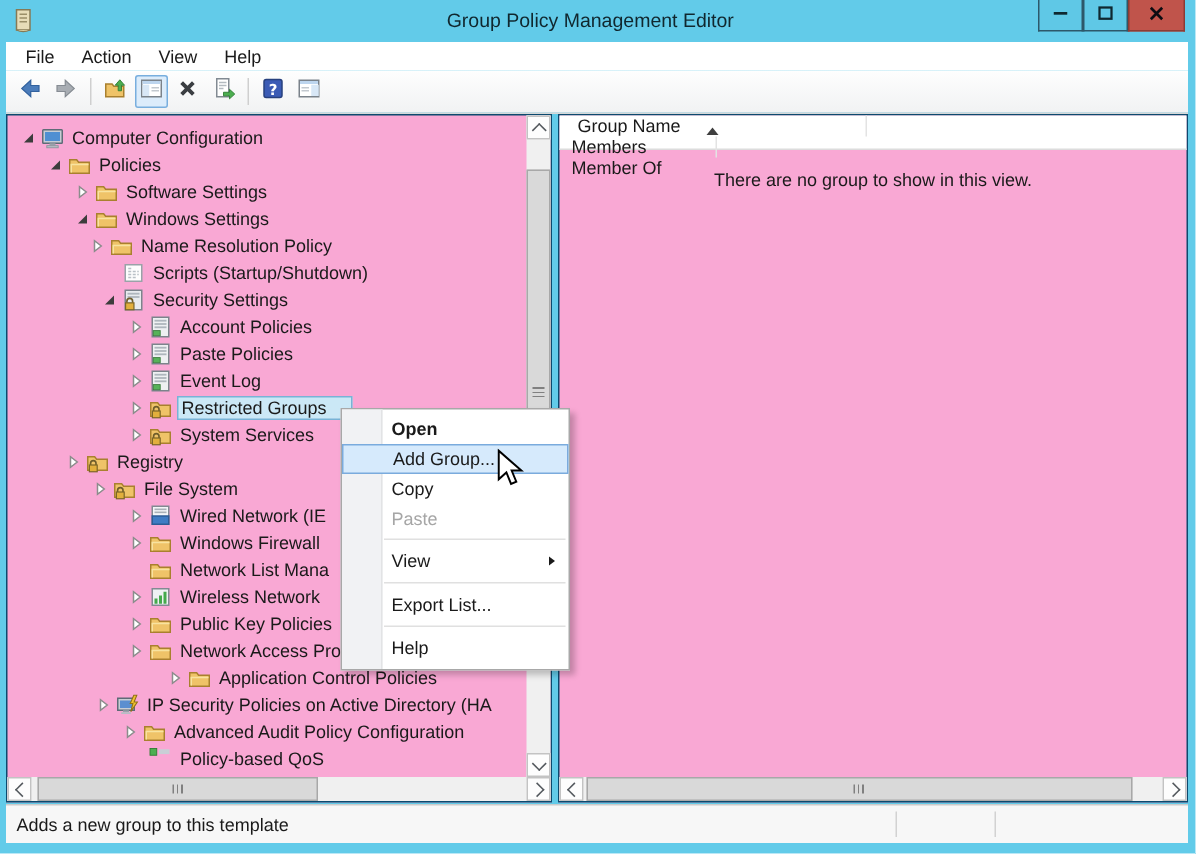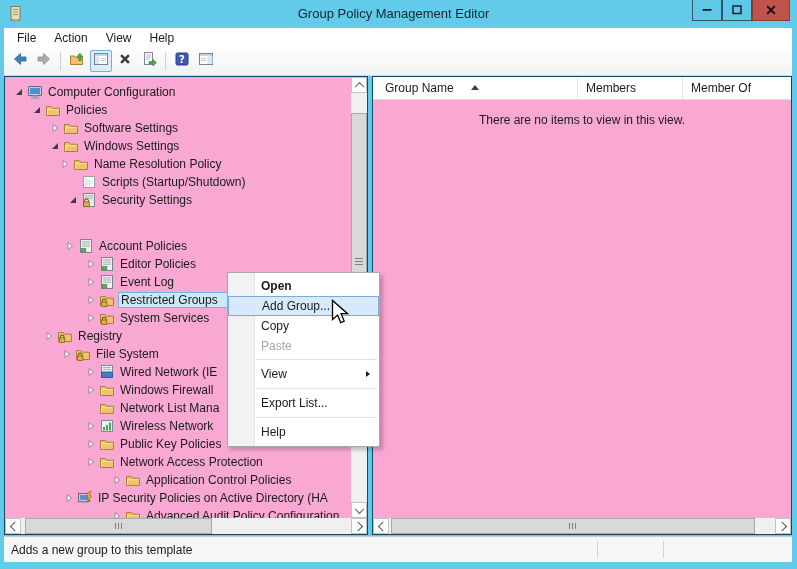--- a/index.html
+++ b/index.html
@@ -46,21 +46,21 @@
   .chev.left{transform:rotate(225deg) translate(-1px,1px);}
   .chev.right{transform:rotate(45deg) translate(-1px,1px);}
   .vthumb{position:absolute;left:0;right:0;background:#d9d9d9;border:1px solid #a8a8a8;box-sizing:border-box;}
   .vthumb::after{content:"";position:absolute;left:3px;right:3px;top:50%;height:7px;margin-top:-4px;
           background:repeating-linear-gradient(0deg,#808080 0 1px,transparent 1px 3px);}
   .hthumb{position:absolute;top:0;bottom:0;background:#d9d9d9;border:1px solid #a8a8a8;box-sizing:border-box;}
   .hthumb::after{content:"";position:absolute;top:4px;bottom:4px;left:50%;width:7px;margin-left:-4px;
           background:repeating-linear-gradient(90deg,#808080 0 1px,transparent 1px 3px);}
   
   .lv-header{position:absolute;left:0;top:0;right:0;height:22px;display:flex;font-size:12px;
-             border-bottom:1px solid #dcdcdc;background:#fff;}
+             border-bottom:1px solid #dcdcdc;background:#fff;flex-direction:column;}
   .lv-col{position:relative;border-right:1px solid #e3e3e3;display:flex;align-items:center;
           padding-left:8px;box-sizing:border-box;}
   .lv-col.first{padding-left:12px;}
   .sort-arrow{position:absolute;left:98px;top:8px;width:0;height:0;
           border-left:4px solid transparent;border-right:4px solid transparent;border-bottom:5px solid #3f3f3f;}
   .lv-empty{position:absolute;top:36px;left:0;right:0;text-align:center;font-size:12px;}
   
   #statusbar{position:absolute;left:4px;top:536px;width:788px;height:26px;background:#f7f7f7;
              border-top:1px solid #cbcbcb;box-sizing:border-box;display:flex;align-items:center;
              font-size:12px;padding-left:7px;}
@@ -258,21 +258,21 @@
           </span>
           <span class="ticon"><svg width="16" height="16" viewBox="0 0 16 16">
               <rect x="2.5" y="1.5" width="11" height="13" fill="#e8ebee" stroke="#7c848c"></rect>
               <rect x="4" y="3.2" width="8" height="1.2" fill="#aeb6bd"></rect>
               <rect x="4" y="5.4" width="8" height="1.2" fill="#aeb6bd"></rect>
               <path d="M3.6 9.9 v-1.1 a1.9 1.9 0 0 1 3.8 0 v1.1" fill="none" stroke="#6f5d2a" stroke-width="1.1"></path>
               <rect x="2.7" y="9.9" width="5.6" height="4.6" fill="#e2af3c" stroke="#7c6527" stroke-width="0.8"></rect>
             </svg></span>
           <span class="tlabel">Security Settings</span>
         </div>
-        <div class="trow" style="padding-left: 57px; margin-top: 28px;">
+        <div class="trow" style="padding-left: 78px;">
           <span class="texp">
             <svg width="12" height="12" viewBox="0 0 12 12">
               <polygon points="4,2.5 4,9.5 8.5,6" fill="#ffffff" stroke="#8c8c8c"></polygon>
             </svg>
           </span>
           <span class="ticon"><svg width="16" height="16" viewBox="0 0 16 16">
               <rect x="2.5" y="1.5" width="11" height="13" fill="#eef0f2" stroke="#7c848c"></rect>
               <rect x="4" y="3.2" width="8" height="1.2" fill="#aeb6bd"></rect>
               <rect x="4" y="5.4" width="8" height="1.2" fill="#aeb6bd"></rect>
               <rect x="4" y="7.6" width="8" height="1.2" fill="#aeb6bd"></rect>
@@ -286,21 +286,21 @@
               <polygon points="4,2.5 4,9.5 8.5,6" fill="#ffffff" stroke="#8c8c8c"></polygon>
             </svg>
           </span>
           <span class="ticon"><svg width="16" height="16" viewBox="0 0 16 16">
               <rect x="2.5" y="1.5" width="11" height="13" fill="#eef0f2" stroke="#7c848c"></rect>
               <rect x="4" y="3.2" width="8" height="1.2" fill="#aeb6bd"></rect>
               <rect x="4" y="5.4" width="8" height="1.2" fill="#aeb6bd"></rect>
               <rect x="4" y="7.6" width="8" height="1.2" fill="#aeb6bd"></rect>
               <rect x="3.2" y="10.4" width="4.6" height="3.4" fill="#57b259" stroke="#3c7d3e" stroke-width="0.6"></rect>
             </svg></span>
-          <span class="tlabel">Editor Policies</span>
+          <span class="tlabel">Paste Policies</span>
         </div>
         <div class="trow" style="padding-left: 78px;">
           <span class="texp">
             <svg width="12" height="12" viewBox="0 0 12 12">
               <polygon points="4,2.5 4,9.5 8.5,6" fill="#ffffff" stroke="#8c8c8c"></polygon>
             </svg>
           </span>
           <span class="ticon"><svg width="16" height="16" viewBox="0 0 16 16">
               <rect x="2.5" y="1.5" width="11" height="13" fill="#eef0f2" stroke="#7c848c"></rect>
               <rect x="4" y="3.2" width="8" height="1.2" fill="#aeb6bd"></rect>
@@ -454,21 +454,21 @@
           </span>
           <span class="ticon"><svg width="16" height="16" viewBox="0 0 16 16">
               <rect x="1.5" y="3.5" width="11" height="8" fill="#c7cdd4" stroke="#5f6b77"></rect>
               <rect x="3" y="5" width="8" height="5" fill="#5b8fd0"></rect>
               <rect x="5" y="11.5" width="4" height="1.3" fill="#9aa2ab"></rect>
               <rect x="3.8" y="12.8" width="6.4" height="1.2" fill="#b7bec6"></rect>
               <path d="M12.2 1.5 L9.8 7 h1.8 L10.2 12.4 L14.6 6 h-2.2 L14.2 1.5 z" fill="#f1c232" stroke="#8f7117" stroke-width="0.7"></path>
             </svg></span>
           <span class="tlabel">IP Security Policies on Active Directory (HA</span>
         </div>
-        <div class="trow" style="padding-left: 104px;">
+        <div class="trow" style="padding-left: 74px;">
           <span class="texp">
             <svg width="12" height="12" viewBox="0 0 12 12">
               <polygon points="4,2.5 4,9.5 8.5,6" fill="#ffffff" stroke="#8c8c8c"></polygon>
             </svg>
           </span>
           <span class="ticon"><svg width="16" height="16" viewBox="0 0 16 16">
               <path d="M1.5 13.5 v-9 h4.6 l1.3 1.7 h7.1 v7.3 z" fill="#efc368" stroke="#a9802e"></path>
               <path d="M2.5 13 v-5.3 h11.5" fill="none" stroke="#f8e3a0"></path>
             </svg></span>
           <span class="tlabel">Advanced Audit Policy Configuration</span>
@@ -508,21 +508,21 @@
           <span>Group Name</span>
           <span class="sort-arrow"></span>
         </div>
         <div class="lv-col" style="width: 105px;">
           <span>Members</span>
         </div>
         <div class="lv-col" style="width: 108px; border-right: none;">
           <span>Member Of</span>
         </div>
       </div>
-    <div class="lv-empty">There are no items to view in this view.</div>
+    <div class="lv-empty">There are no group to show in this view.</div>
     <div class="hscroll">
       <div class="sb-btn" style="left:0;top:0;">
           <i class="chev left"></i>
         </div>
       <div class="hthumb" style="left:18px;width:364px;"></div>
       <div class="sb-btn" style="right:0;top:0;">
           <i class="chev right"></i>
         </div>
     </div>
   </div>

